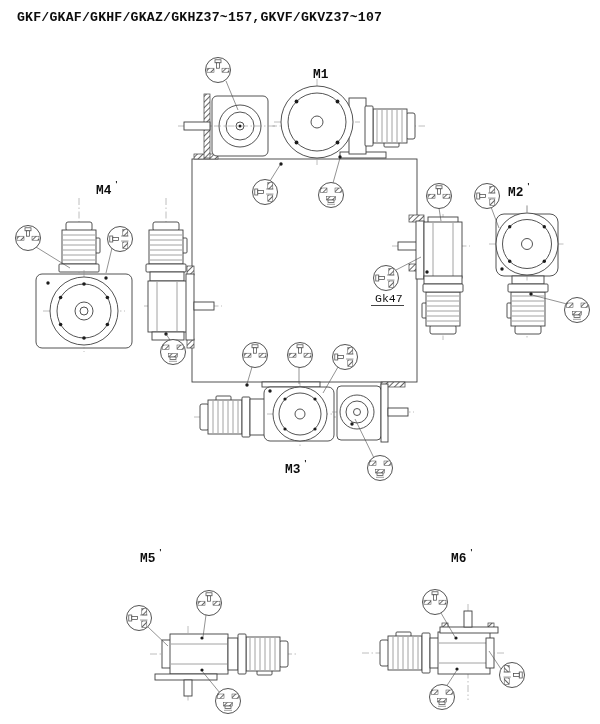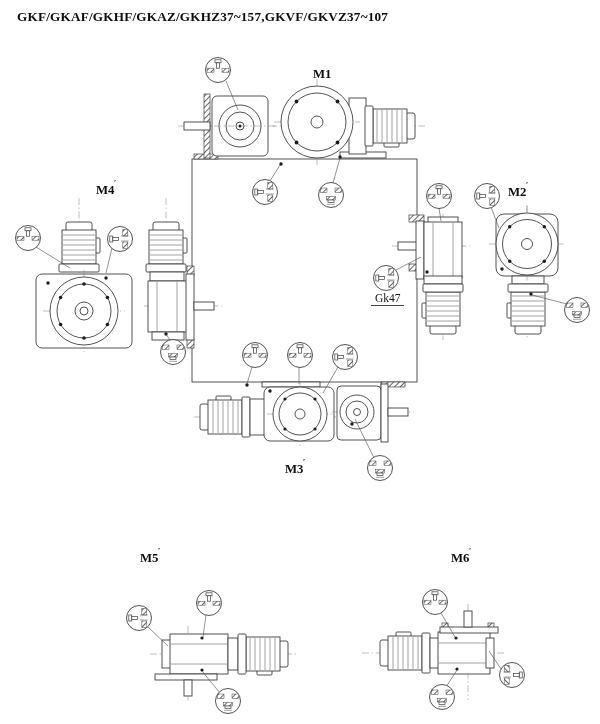--- a/index.html
+++ b/index.html
@@ -1,17 +1,17 @@
 <!DOCTYPE html>
 <html><head>
 <meta charset="utf-8">
 <style>
   html,body{margin:0;padding:0;background:#fff;}
   #stage{position:relative;width:600px;height:724px;background:#fff;overflow:hidden;
-         font-family:Liberation Serif, serif;}
+         font-family:Liberation Mono, monospace;}
   svg{position:absolute;left:0;top:0;}
   svg *{vector-effect:none;}
   .ol   {fill:#fff;stroke:#3f3f3f;stroke-width:.9;}
   .ol2  {fill:#fff;stroke:#3f3f3f;stroke-width:.7;}
   .nf   {fill:none;stroke:#3f3f3f;stroke-width:.9;}
   .thin {fill:none;stroke:#555;stroke-width:.55;}
   .hat  {fill:url(#hatch);stroke:#3f3f3f;stroke-width:.7;}
   .hbar {fill:url(#hatch);stroke:#444;stroke-width:.5;}
   .dot  {fill:#1c1c1c;stroke:none;}
   .dash {fill:none;stroke:#8a8a8a;stroke-width:.55;stroke-dasharray:7 2.5 1.5 2.5;}

